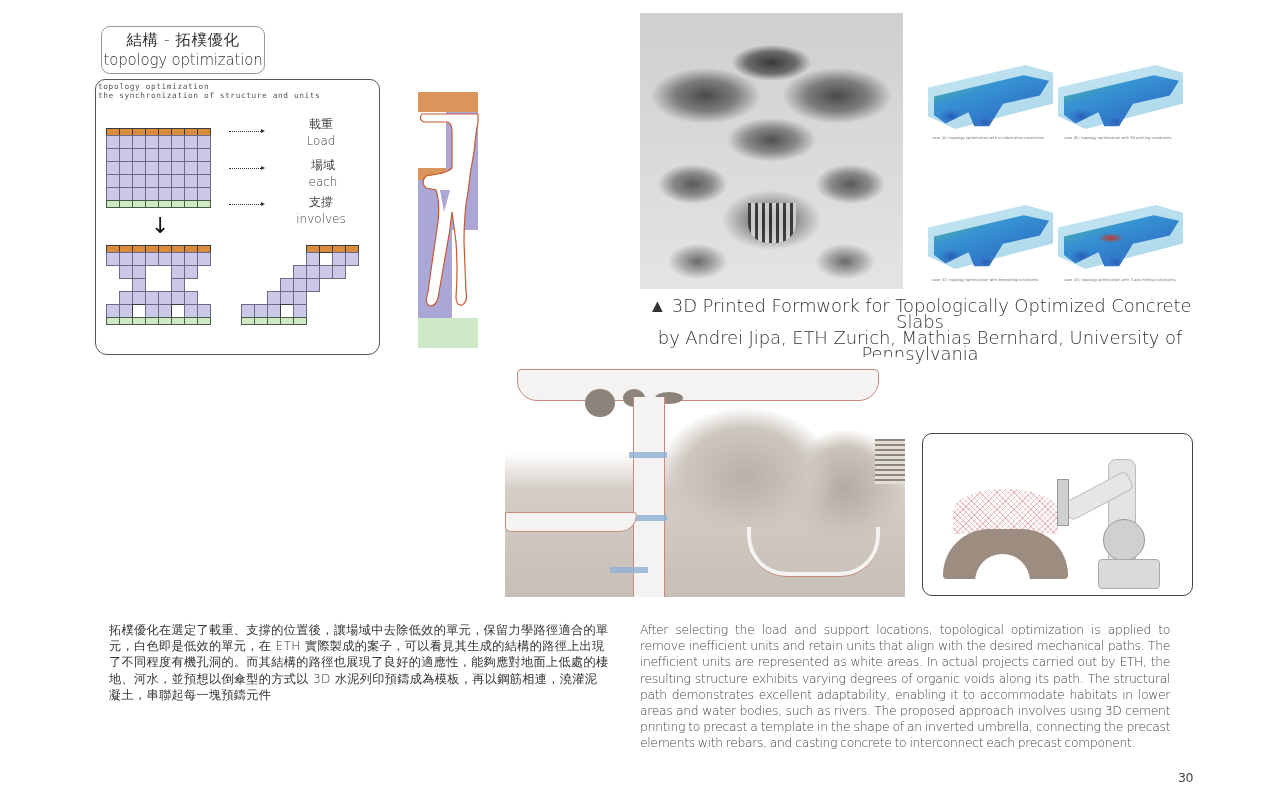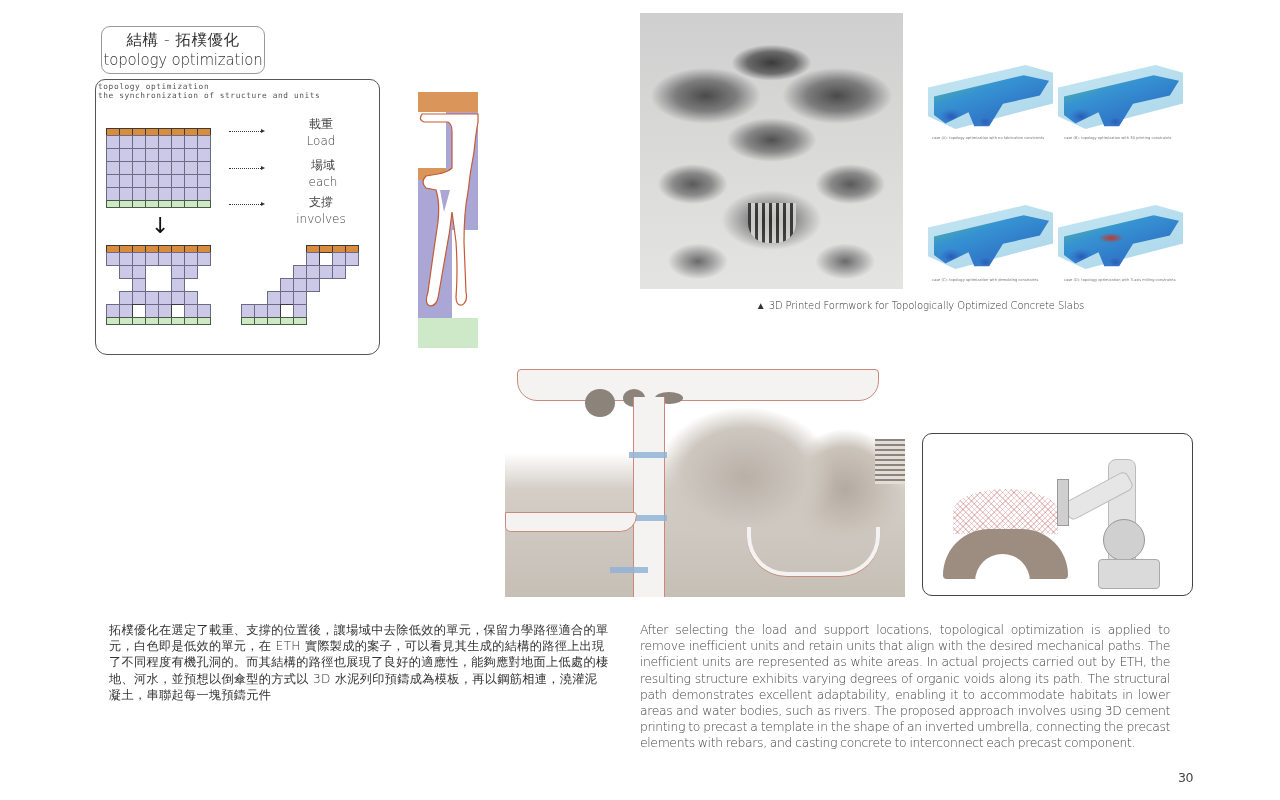--- a/index.html
+++ b/index.html
@@ -53,21 +53,21 @@
     background:linear-gradient(160deg, #c6e6f2 0%, #a9d6ea 100%); clip-path:polygon(0 35%, 78% 0, 100% 12%, 100% 60%, 22% 100%, 0 80%); }
   .fe .struct { position:absolute; left:6px; top:8px; width:115px; height:56px;
     background:
       radial-gradient(ellipse 12px 8px at 15% 78%, #1f55b0 0%, #2c74c8 60%, transparent 100%),
       radial-gradient(ellipse 12px 8px at 45% 88%, #1f55b0 0%, #2c74c8 60%, transparent 100%),
       linear-gradient(160deg, #5fc07a 0%, #2f8fd0 35%, #2a6fc6 70%, #1d55ae 100%);
     clip-path:polygon(0 42%, 78% 4%, 100% 14%, 92% 40%, 60% 55%, 48% 95%, 35% 95%, 30% 70%, 10% 90%, 0 75%); opacity:.95; }
   .fe .red { position:absolute; left:40px; top:28px; width:26px; height:10px; background:radial-gradient(#c0392b, transparent 70%); }
   .fe-cap { position:absolute; font-size:3.6px; line-height:5px; color:#777; white-space:nowrap; }
 
-  .caption { left:640px; top:298px; width:560px; text-align:center; font-size:10px; line-height:16px;
+  .caption { left:640px; top:298px; width:560px; text-align:center; font-size:18px; line-height:16px;
              color:#333; font-weight:300; font-family:"DejaVu Sans", sans-serif; letter-spacing:-0.1px; }
 
   
   .render { left:505px; top:357px; width:400px; height:240px; overflow:hidden;
     background:
       radial-gradient(ellipse 90px 70px at 60% 50%, #b9b1a8 0%, #cdc7bf 70%, transparent 100%),
       radial-gradient(ellipse 60px 60px at 85% 55%, #b3aba1 0%, #cbc4bb 70%, transparent 100%),
       linear-gradient(180deg, #ffffff 0%, #ffffff 40%, #d4cec7 55%, #c6bfb6 100%); }
   .render .slab { position:absolute; left:12px; top:12px; width:360px; height:30px; background:#f4f3f2;
      border:1px solid #c9897d; border-radius:4px 4px 20px 20px; }
@@ -306,20 +306,21 @@
       <div class="red"></div>
     </div>
   <div class="fe-cap" style="left:932px;top:136px">case (A): topology optimization with no fabrication constraints</div>
   <div class="fe-cap" style="left:1064px;top:136px">case (B): topology optimization with 3D printing constraints</div>
   <div class="fe-cap" style="left:932px;top:278px">case (C): topology optimization with demolding constraints</div>
   <div class="fe-cap" style="left:1064px;top:278px">case (D): topology optimization with 3-axis milling constraints</div>
 </div>
 
 <div class="abs caption">
   <div><span>▲</span> <span>3D Printed Formwork for Topologically Optimized Concrete Slabs</span></div>
+  <div>by  Andrei Jipa, ETH Zurich, Mathias Bernhard, University of Pennsylvania</div>
 </div>
 
 <div class="abs render">
   <div class="slab"></div>
   <div class="hole" style="left:80px;top:32px;width:30px;height:28px"></div>
   <div class="hole" style="left:118px;top:32px;width:22px;height:18px"></div>
   <div class="hole" style="left:150px;top:35px;width:28px;height:12px"></div>
   <div class="col"></div>
   <div class="band" style="top:95px"></div>
   <div class="band" style="top:158px"></div>

